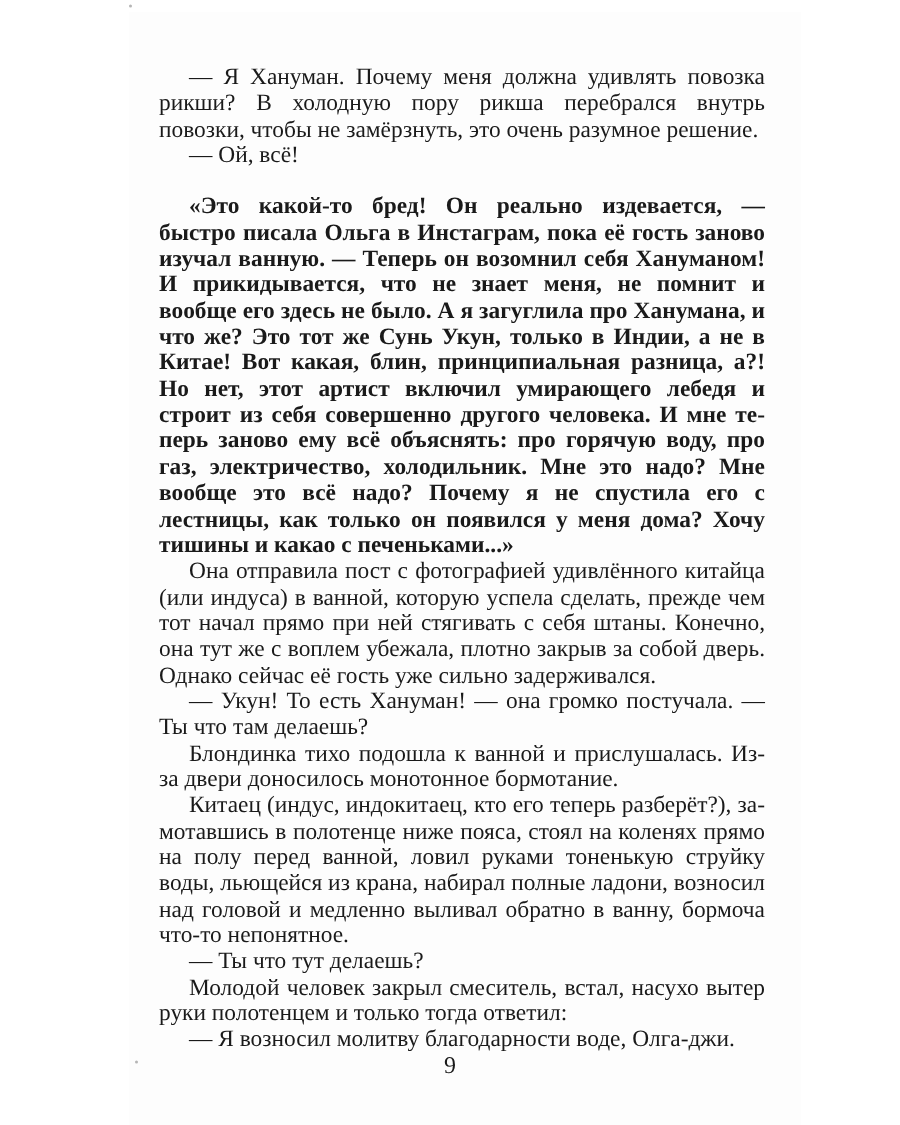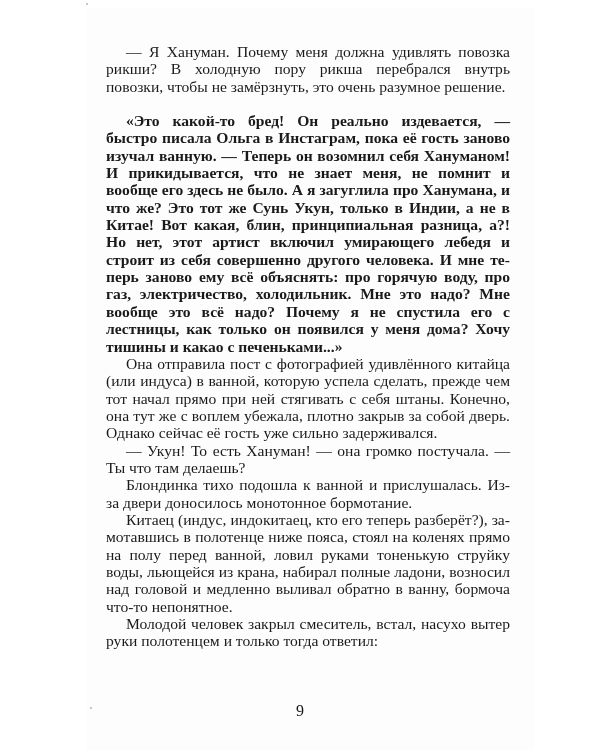--- a/index.html
+++ b/index.html
@@ -61,25 +61,28 @@
     }
   </style>
 </head>
 <body>
 
 <div class="page">
   <div class="page-area"></div>
 
   <div class="text-block">
     <p class="para">— Я Хануман. Почему меня должна удивлять повозка ри­кши? В холодную пору рикша перебрался внутрь повозки, что­бы не замёрзнуть, это очень разумное решение.</p>
+    <p class="para">— Ой, всё!</p>
     <p class="para gap-before">«Это какой-то бред! Он реально издевается, — быстро пи­сала Ольга в Инстаграм, пока её гость заново изучал ван­ную. — Теперь он возомнил себя Хануманом! И прикидывает­ся, что не знает меня, не помнит и вообще его здесь не было. А я загуглила про Ханумана, и что же? Это тот же Сунь Укун, только в Индии, а не в Китае! Вот какая, блин, принципиаль­ная разница, а?! Но нет, этот артист включил умирающего ле­бедя и строит из себя совершенно другого человека. И мне те­перь заново ему всё объяснять: про горячую воду, про газ, электричество, холодильник. Мне это надо? Мне вообще это всё надо? Почему я не спустила его с лестницы, как только он появился у меня дома? Хочу тишины и какао с печеньками...»</p>
     <p class="para">Она отправила пост с фотографией удивлённого китайца (или индуса) в ванной, которую успела сделать, прежде чем тот начал прямо при ней стягивать с себя штаны. Конечно, она тут же с воплем убежала, плотно закрыв за собой дверь. Однако сейчас её гость уже сильно задерживался.</p>
     <p class="para">— Укун! То есть Хануман! — она громко постучала. — Ты что там делаешь?</p>
     <p class="para">Блондинка тихо подошла к ванной и прислушалась. Из-за двери доносилось монотонное бормотание.</p>
     <p class="para">Китаец (индус, индокитаец, кто его теперь разберёт?), за­мотавшись в полотенце ниже пояса, стоял на коленях прямо на полу перед ванной, ловил руками тоненькую струйку воды, льющейся из крана, набирал полные ладони, возносил над го­ловой и медленно выливал обратно в ванну, бормоча что-то непонятное.</p>
+    <p class="para">— Ты что тут делаешь?</p>
     <p class="para">Молодой человек закрыл смеситель, встал, насухо вытер руки полотенцем и только тогда ответил:</p>
+    <p class="para">— Я возносил молитву благодарности воде, Олга-джи.</p>
   </div>
 
   <div class="page-number">9</div>
 
   <span class="speck" style="left:86px; top:3px;"></span>
   <span class="speck" style="left:90px; top:707px;"></span>
 </div>
 
 </body></html>

